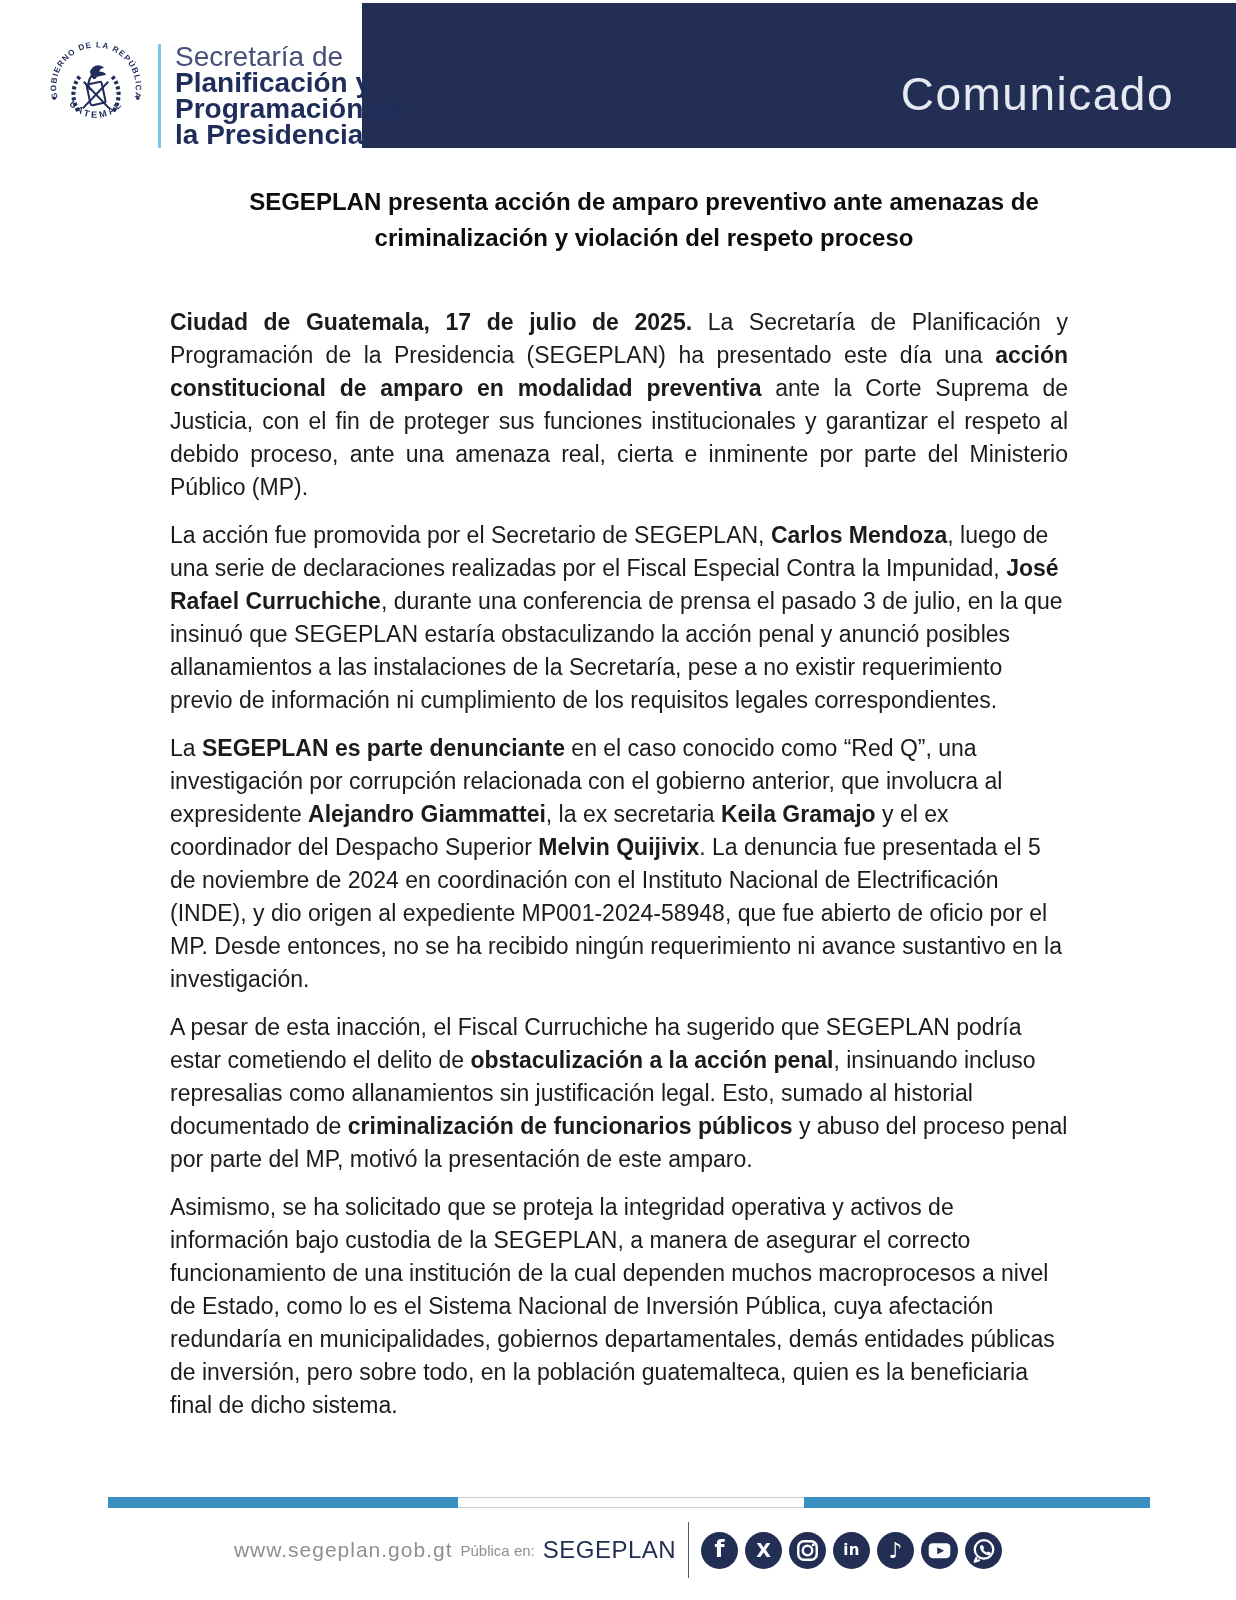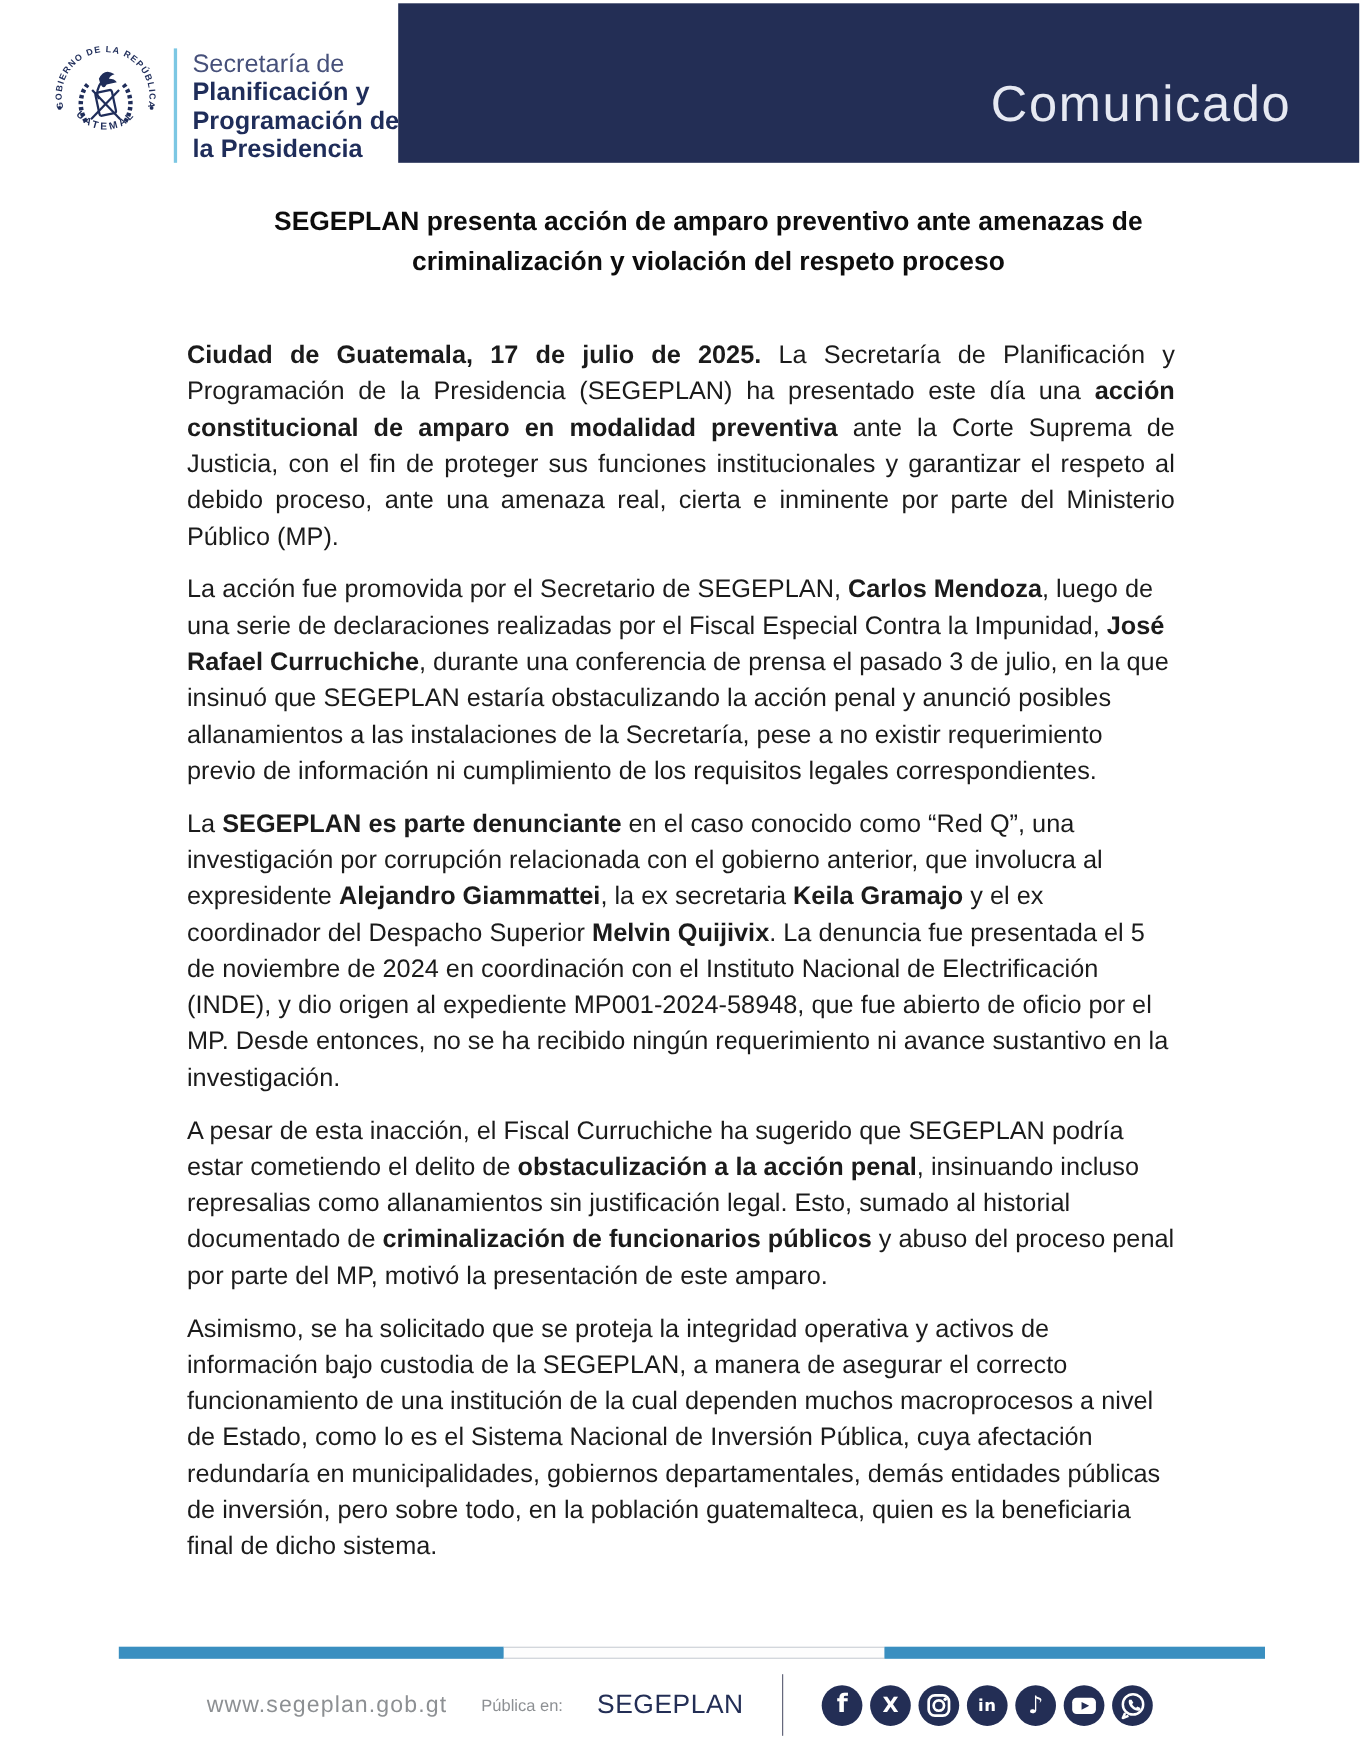--- a/index.html
+++ b/index.html
@@ -7,21 +7,21 @@
         font-family:"Liberation Sans",sans-serif;color:#1a1a1a;}
 
   
   .banner{position:absolute;left:362px;top:3px;right:0;height:145px;background:#232e55;
           display:flex;align-items:flex-end;justify-content:flex-end;padding:0 62px 27px 0;box-sizing:border-box;}
   .banner-label{font-family:"Liberation Sans",sans-serif;font-weight:300;font-size:46px;
                 color:#e6e9f2;letter-spacing:1.5px;}
 
   .seal{position:absolute;left:45px;top:40px;width:102px;height:102px;}
   .org-text{position:absolute;left:158px;top:44px;border-left:3px solid #7cc7e3;padding-left:14px;
-            font-size:23px;line-height:26px;color:#1f2d5a;}
+            font-size:28px;line-height:26px;color:#1f2d5a;}
   .org-text .light{font-weight:400;color:#46507a;}
   .org-text .bold{font-weight:700;}
 
   
   .doc-title{position:absolute;top:184px;left:0;width:100%;text-align:center;
              font-weight:700;font-size:24px;line-height:36px;color:#0d0d0d;margin-left:26px;}
 
   
   .content{position:absolute;left:170px;top:306px;width:898px;font-size:23px;line-height:33px;color:#1b1b1b;}
   .content p{margin:0 0 15px 0;}
@@ -30,21 +30,21 @@
 
   
   .footer-bar{position:absolute;top:1497px;left:108px;width:1042px;height:11px;}
   .footer-bar .seg{position:absolute;top:0;height:11px;background:#3a8fc0;}
   .footer-bar .seg.left{left:0;width:350px;}
   .footer-bar .seg.right{left:696px;width:346px;}
   .footer-bar .gap{position:absolute;left:350px;width:346px;top:0;height:11px;background:#fdfdfd;
                    border-top:1px solid #c9ced4;border-bottom:1px solid #c9ced4;box-sizing:border-box;}
 
   .footer-row{position:absolute;top:1522px;left:0;width:100%;display:flex;align-items:center;
-              justify-content:center;gap:31px;}
+              justify-content:center;gap:8px;}
   .website{font-size:21px;color:#8d9093;letter-spacing:1px;}
   .follow{font-size:15px;color:#8d9093;}
   .brand{font-size:24px;font-weight:400;color:#232e55;letter-spacing:0.5px;}
   .vdiv{width:1px;height:56px;background:#55586e;margin:0 4px;}
   .social{display:flex;align-items:center;gap:7px;}
   .sicon{width:37px;height:37px;border-radius:50%;background:#232e55;display:flex;
          align-items:center;justify-content:center;color:#ffffff;}
   .sicon .tglyph{font-family:"DejaVu Sans",sans-serif;font-weight:700;color:#fff;}
   .g-f{font-size:23px;transform:translateY(-1px);}
   .g-x{font-size:19px;}

